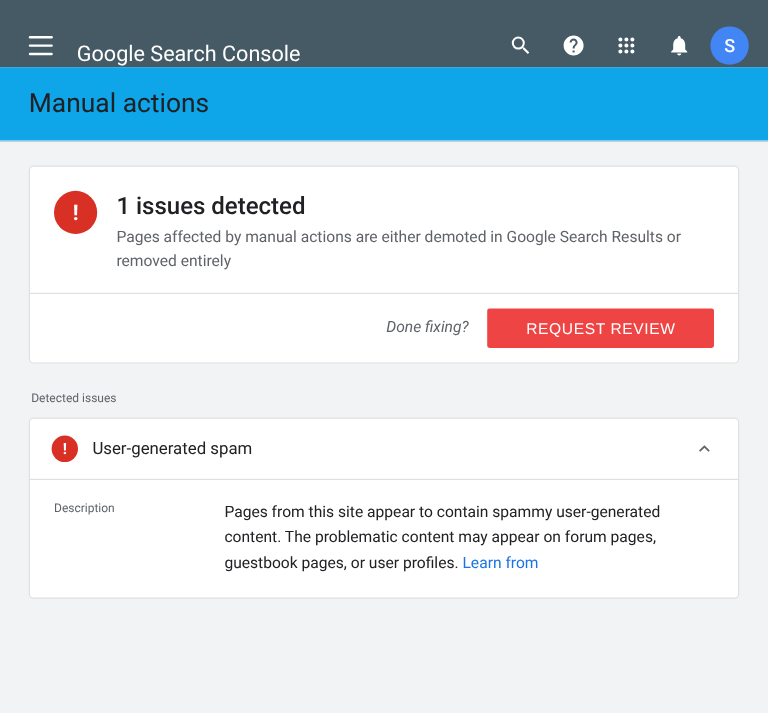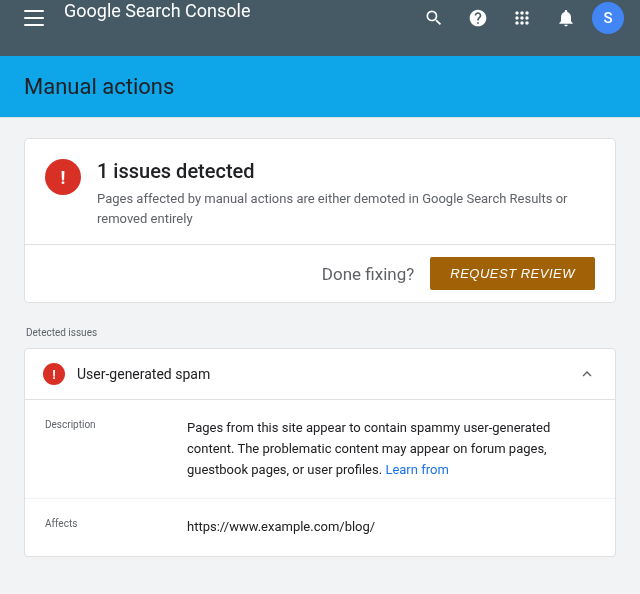--- a/index.html
+++ b/index.html
@@ -10,21 +10,21 @@
       min-height: 594px;
       font-size: 14px;
       color: #202124;
     }
 
     
     .topnav {
       background: #455a64;
       height: 56px;
       display: flex;
-      align-items: flex-start;
+      align-items: flex-end;
       padding: 0 16px;
       gap: 12px;
     }
     .topnav-title {
       color: #ffffff;
       font-size: 18px;
       font-weight: 400;
       flex: 1;
       display: flex;
       align-items: center;
@@ -139,35 +139,35 @@
       max-width: 520px;
     }
     .request-review-row {
       padding: 12px 20px;
       display: flex;
       align-items: center;
       justify-content: flex-end;
       gap: 16px;
     }
     .done-fixing {
-      font-size: 17px;
-      color: #5f6368;
+      font-size: 13px;
+      color: #5f6368;
+      font-style: italic;
     }
     .request-review-btn {
-      background: #a16207;
+      background: #ef4444;
       color: #ffffff;
       border: none;
-      padding: 9px 20px;
+      padding: 9px 32px;
       font-size: 13px;
       font-weight: 500;
       letter-spacing: 0.5px;
       text-transform: uppercase;
       cursor: pointer;
       border-radius: 2px;
-      font-style: italic;
     }
 
     
     .section-label {
       font-size: 10px;
       color: #5f6368;
       margin-bottom: 10px;
       padding-left: 2px;
     }
 
@@ -334,22 +334,16 @@
 
     <div class="issue-detail">
       <div class="detail-row">
         <div class="detail-label">Description</div>
         <div class="detail-value">
           <span>Pages from this site appear to contain spammy user-generated content. The problematic content may appear on forum pages, guestbook pages, or user profiles.</span>
           <span> </span>
           <a href="#">Learn from</a>
         </div>
       </div>
-      <div class="detail-row">
-        <div class="detail-label">Affects</div>
-        <div class="detail-value">
-          <span class="url">https://www.example.com/blog/</span>
-        </div>
-      </div>
     </div>
   </div>
 
 </div>
 
 </body></html>

